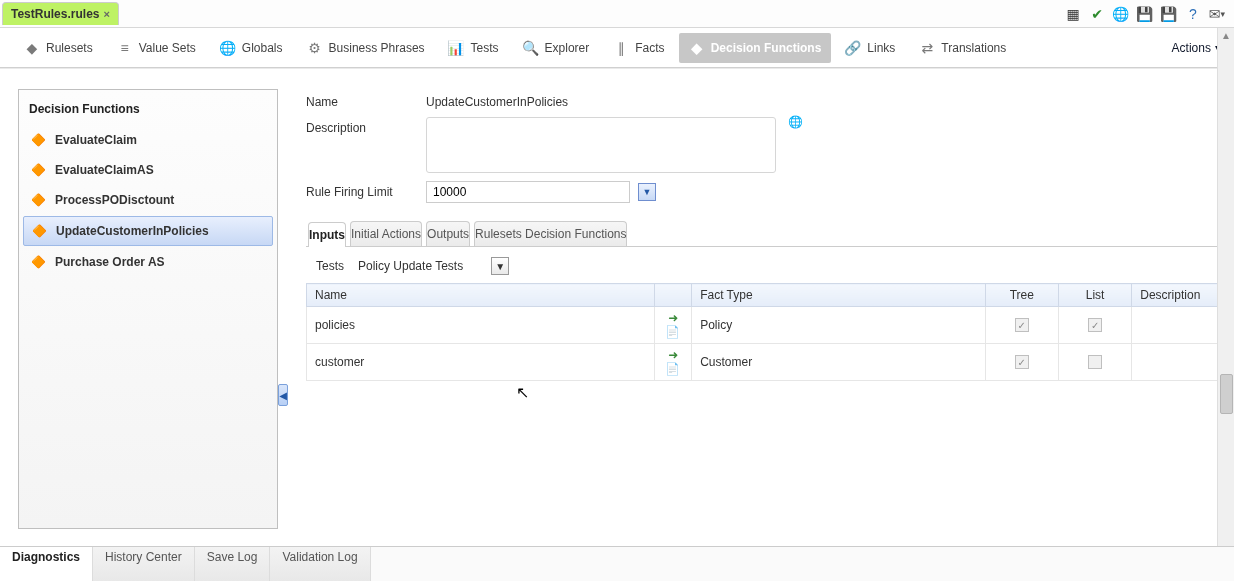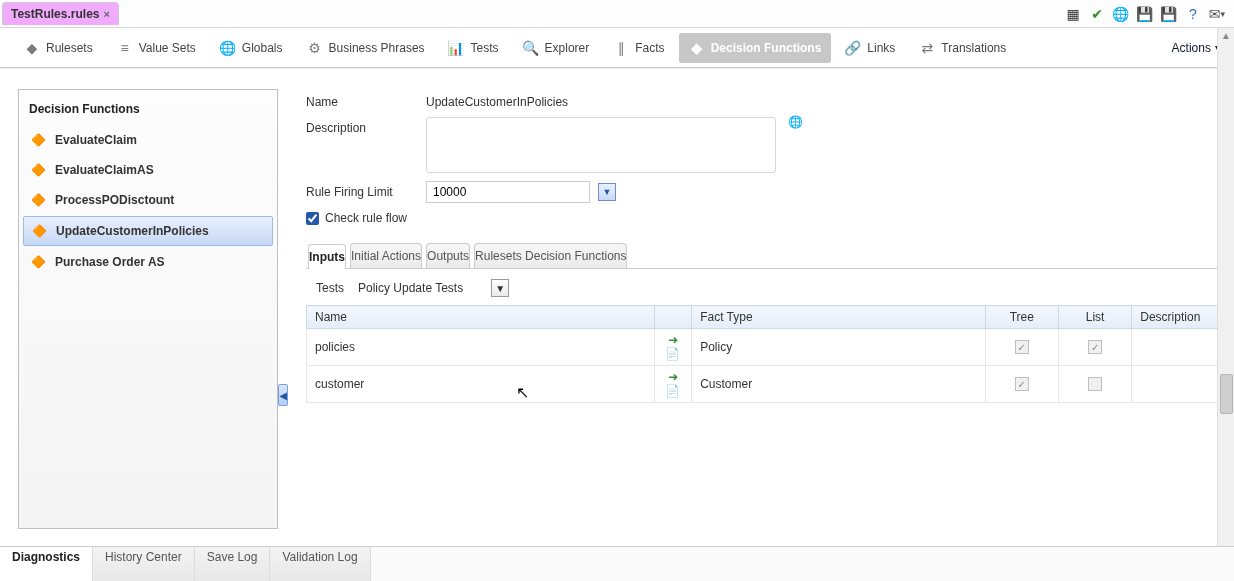--- a/index.html
+++ b/index.html
@@ -24,21 +24,21 @@
     padding-left: 2px;
   }
   .filetab {
     display: flex;
     align-items: center;
     gap: 4px;
     padding: 4px 8px;
     border: 1px solid #ccc;
     border-bottom: none;
     border-radius: 4px 4px 0 0;
-    background: #f0abfc;
+    background: #bef264;
     font-weight: bold;
     color: #333;
   }
   .filetab .close-x {
     font-size: 11px;
     color: #666;
     cursor: pointer;
   }
   .toolbar-right {
     margin-left: auto;
@@ -175,21 +175,21 @@
     border-radius: 3px;
     background: #fff;
     resize: both;
     position: relative;
   }
   .desc-aux {
     position:absolute; left: 362px; top: -2px;
   }
   .rfl-row { display:flex;align-items:center;gap:8px;}
   .rfl-input {
-    width: 164px;
+    width: 204px;
     height: 22px;
     border: 1px solid #ccc;
     padding: 2px 6px;
     font-size:12px;
   }
   .rfl-btn {
     width: 18px; height:18px;
     border:1px solid #6f8ecf;
     background: linear-gradient(#eaf1fe,#c7d9f6);
     display:flex;align-items:center;justify-content:center;
@@ -413,24 +413,20 @@
         <div class="desc-box"></div>
         <span class="desc-aux">🌐</span>
       </div>
     </div>
     <div class="form-row">
       <div class="form-label">Rule Firing Limit</div>
       <div class="rfl-row">
         <input class="rfl-input" value="10000" style="">
         <div class="rfl-btn">▼</div>
       </div>
-    </div>
-    <div class="chk-row">
-      <input type="checkbox" checked="" style="">
-      <span>Check rule flow</span>
     </div>
 
     <div class="subtab-bar">
       <div class="subtab active"><span>Inputs</span></div>
       <div class="subtab"><span>Initial Actions</span></div>
       <div class="subtab"><span>Outputs</span></div>
       <div class="subtab"><span>Rulesets Decision Functions</span></div>
     </div>
 
     <div class="tests-row">

